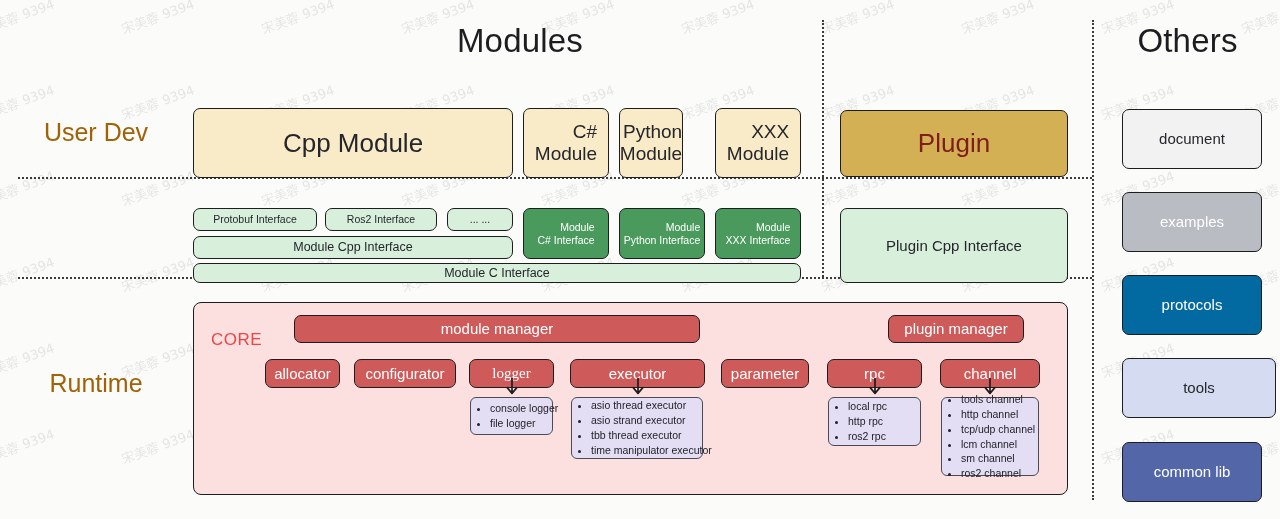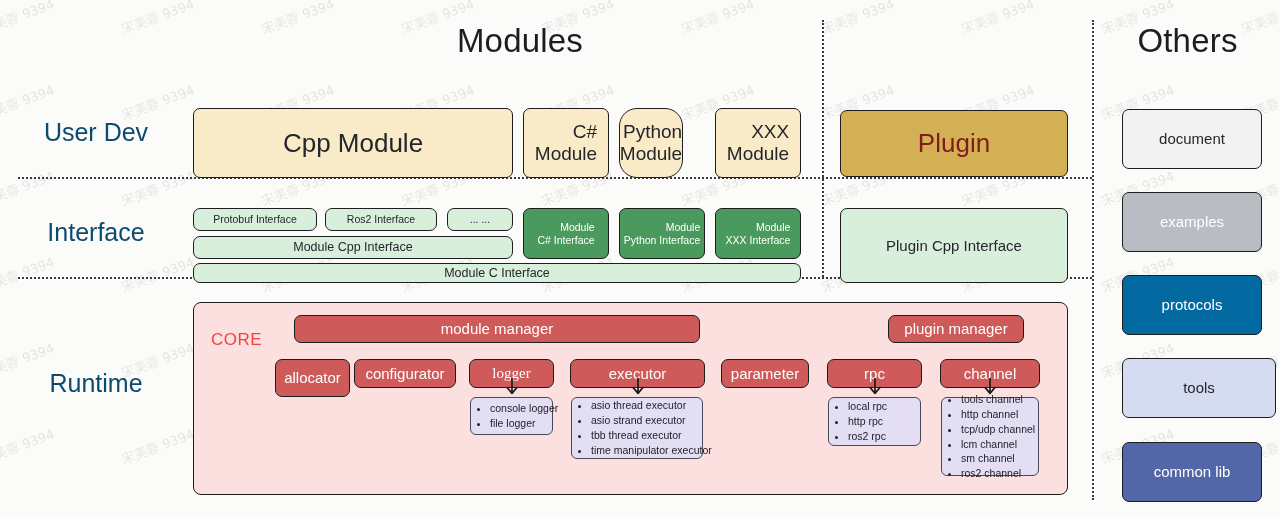--- a/index.html
+++ b/index.html
@@ -34,21 +34,21 @@
     text-align:center;
     letter-spacing:.2px;
     white-space:nowrap;
   }
 
   
   .rowlabel{
     position:absolute;
     font-size:25px;
     font-weight:400;
-    color:#0c4a6e;
+    color:#a16207;
     text-align:center;
     white-space:nowrap;
   }
 
   
   .hsep{position:absolute;height:0;border-top:2px dotted #3a3a3c;}
   .vsep{position:absolute;width:0;border-left:2px dotted #3a3a3c;}
 
   
   .cream{background:#FAEBC8;}
@@ -168,32 +168,31 @@
       <div class="wm" style="left: 820px; top: 438px;">宋美蓉 9394</div>
       <div class="wm" style="left: 960px; top: 438px;">宋美蓉 9394</div>
       <div class="wm" style="left: 1100px; top: 438px;">宋美蓉 9394</div>
       <div class="wm" style="left: 1240px; top: 438px;">宋美蓉 9394</div>
     </div>
 
   <div class="coltitle" style="left:340px;top:22px;width:360px;">Modules</div>
   <div class="coltitle" style="left:1095px;top:22px;width:185px;">Others</div>
 
   <div class="rowlabel" style="left:6px;top:118px;width:180px;">User Dev</div>
-  <div class="rowlabel" style="left:6px;top:218px;width:180px;">Interface</div>
   <div class="rowlabel" style="left:6px;top:369px;width:180px;">Runtime</div>
 
   <div class="hsep" style="left:18px;top:177px;width:1074px;"></div>
   <div class="hsep" style="left:18px;top:277px;width:1074px;"></div>
   <div class="vsep" style="left:822px;top:20px;height:257px;"></div>
   <div class="vsep" style="left:1092px;top:20px;height:480px;"></div>
 
   <div class="box cream t-xl" style="left:193px;top:96px;width:320px;height:70px;">Cpp Module</div>
   <div class="box cream t-lg" style="left:523px;top:96px;width:86px;height:70px;white-space:pre-line;">C#
 Module</div>
-  <div class="box cream t-lg" style="left:619px;top:96px;width:64px;height:70px;white-space:pre-line;border-radius:18px;">Python
+  <div class="box cream t-lg" style="left:619px;top:96px;width:64px;height:70px;white-space:pre-line;">Python
 Module</div>
   <div class="box cream t-lg" style="left:715px;top:96px;width:86px;height:70px;white-space:pre-line;">XXX
 Module</div>
 
   <div class="box gold t-xl" style="left:840px;top:98px;width:228px;height:67px;">Plugin</div>
 
   <div class="box green-light t-xs" style="left:193px;top:196px;width:124px;height:23px;">Protobuf Interface</div>
   <div class="box green-light t-xs" style="left:325px;top:196px;width:112px;height:23px;">Ros2 Interface</div>
   <div class="box green-light t-xs" style="left:447px;top:196px;width:66px;height:23px;">... ...</div>
 
@@ -210,21 +209,21 @@
 
   <div class="box green-light t-md" style="left:840px;top:196px;width:228px;height:75px;">Plugin Cpp Interface</div>
 
   <div class="box pinkpanel" style="left:193px;top:290px;width:875px;height:193px;border-radius:8px;"></div>
 
   <div class="corelabel" style="left:211px;top:330px;">CORE</div>
 
   <div class="box red t-md" style="left:294px;top:303px;width:406px;height:28px;">module manager</div>
   <div class="box red t-md" style="left:888px;top:303px;width:136px;height:28px;">plugin manager</div>
 
-  <div class="box red t-md" style="left:275px;top:347px;width:75px;height:38px;">allocator</div>
+  <div class="box red t-md" style="left:265px;top:347px;width:75px;height:29px;">allocator</div>
   <div class="box red t-md" style="left:354px;top:347px;width:102px;height:29px;">configurator</div>
   <div class="box red t-md" style="left:469px;top:347px;width:85px;height:29px;font-family:Liberation Serif, serif;">logger</div>
   <div class="box red t-md" style="left:570px;top:347px;width:135px;height:29px;">executor</div>
   <div class="box red t-md" style="left:721px;top:347px;width:88px;height:29px;">parameter</div>
   <div class="box red t-md" style="left:827px;top:347px;width:95px;height:29px;">rpc</div>
   <div class="box red t-md" style="left:940px;top:347px;width:100px;height:29px;">channel</div>
 
   <div class="arrow" style="left:505px;top:378px;">
     <svg width="14" height="20" viewBox="0 0 14 20">
         <path d="M7 0 V14 M2.2 9.6 L7 15.4 L11.8 9.6" stroke="#1d1d1f" stroke-width="1.7" fill="none" stroke-linecap="round" stroke-linejoin="round"></path>

